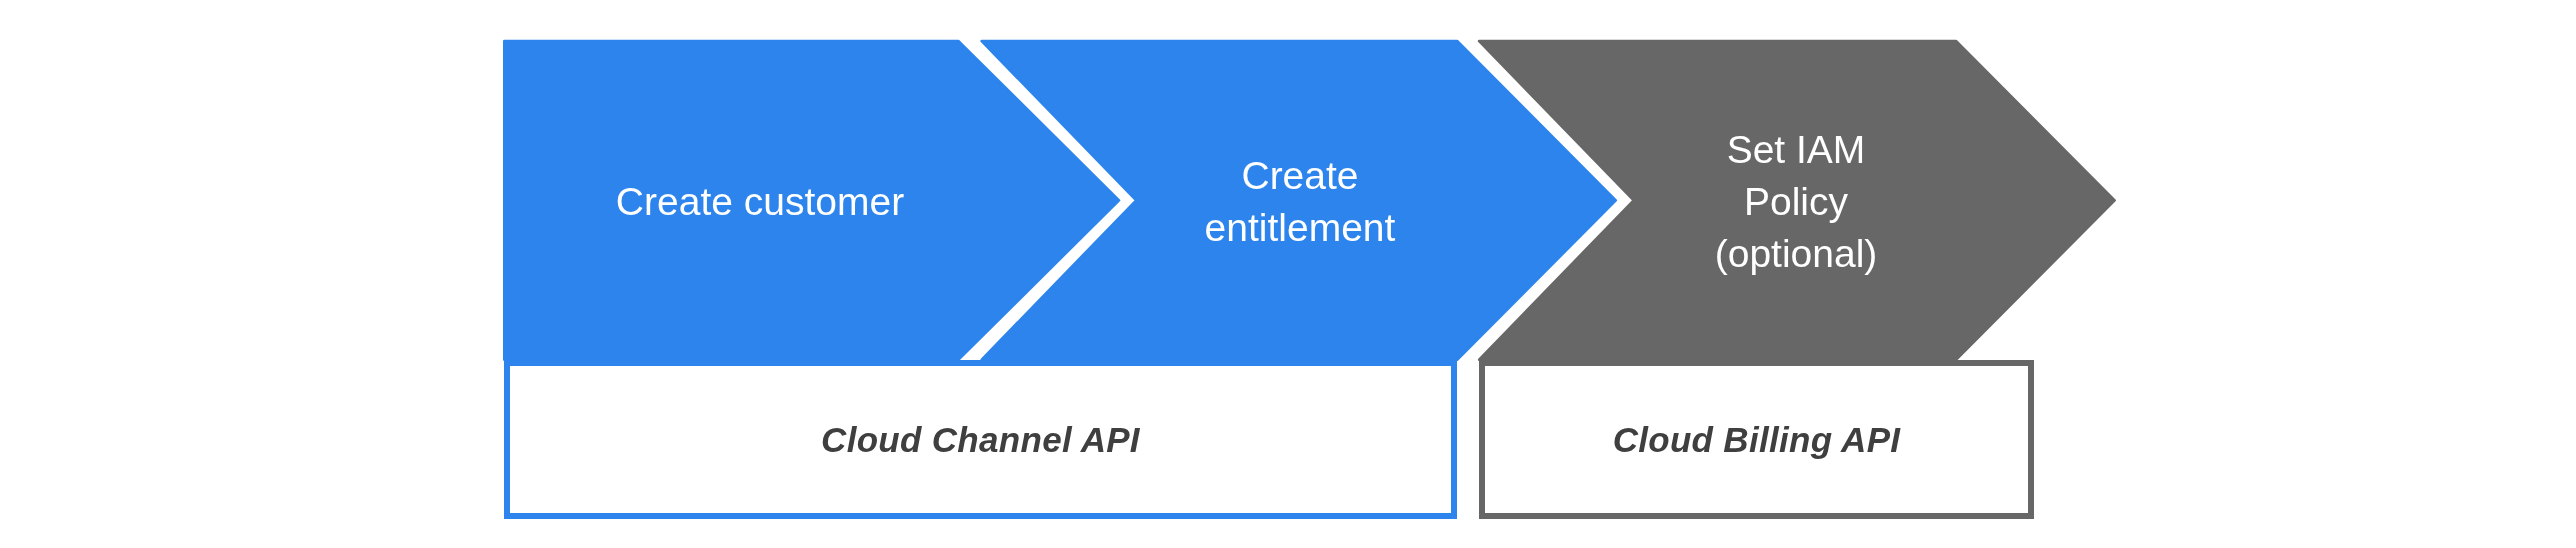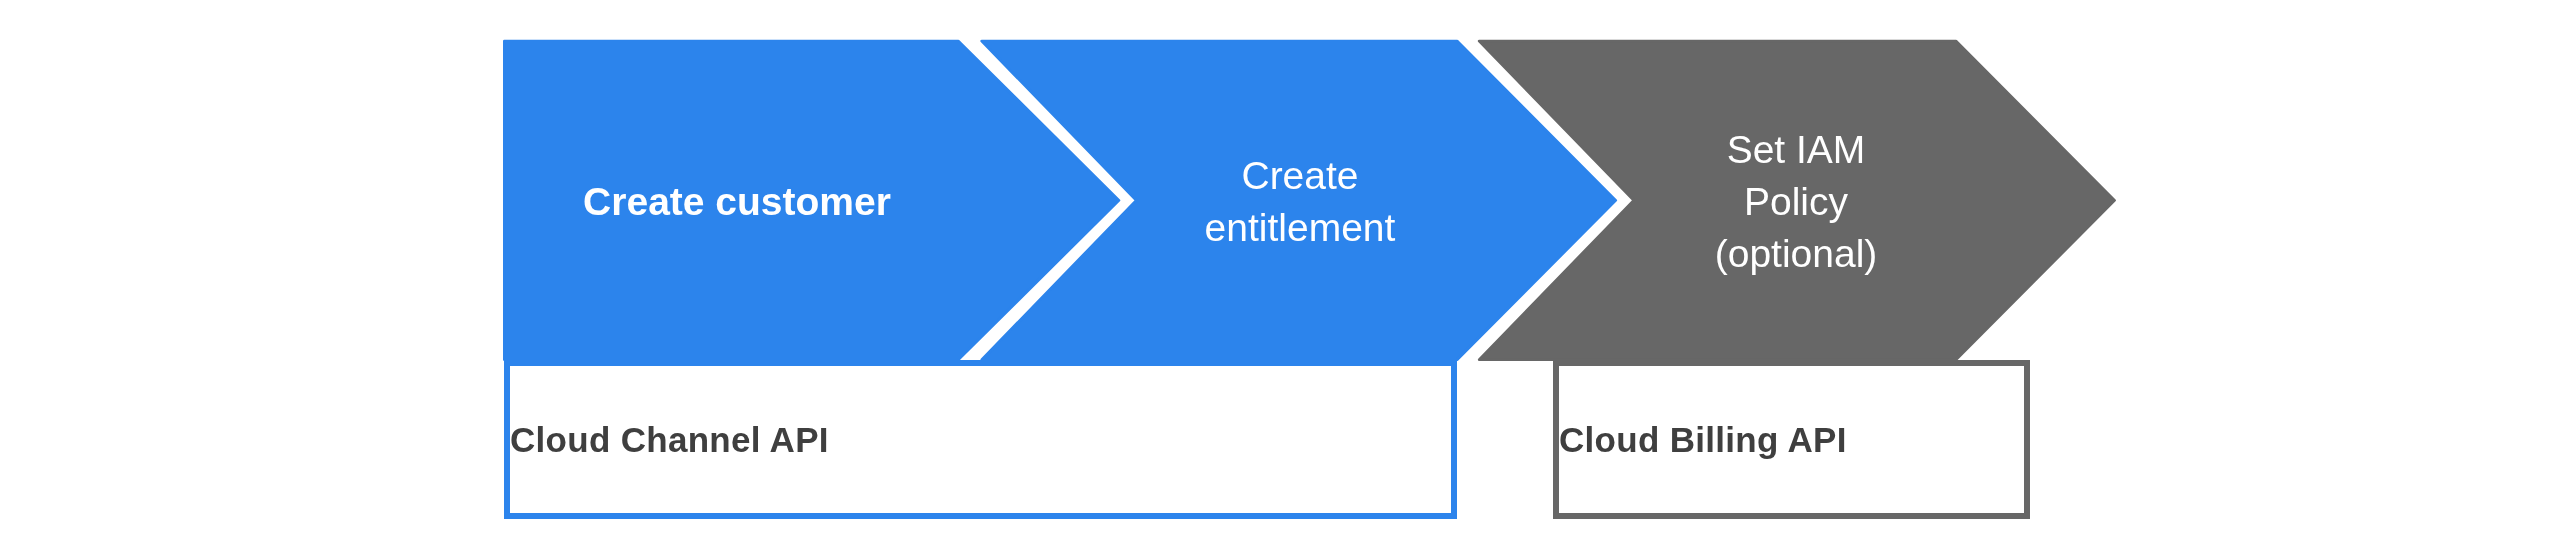--- a/index.html
+++ b/index.html
@@ -26,35 +26,37 @@
   .step-label {
     position: absolute;
     transform: translate(-50%, -50%);
     font-size: 39px;
     line-height: 52px;
     text-align: center;
     white-space: pre-line;
     letter-spacing: 0px;
     font-weight: 400;
   }
-  .step-label-1 { left: 737px; top: 202px; font-weight: bold; }
+  .step-label-1 { left: 760px; top: 202px; }
   .step-label-2 { left: 1300px; top: 202px; }
   .step-label-3 { left: 1796px; top: 202px; }
   .api-box {
     position: absolute;
     top: 360px;
     height: 159px;
     box-sizing: border-box;
     background: #FFFFFF;
     border: 6.2px solid;
     display: flex;
     align-items: center;
+    justify-content: center;
+    font-style: italic;
   }
   .api-box-1 { left: 504px;  width: 953px; }
-  .api-box-2 { left: 1553px; width: 477px; }
+  .api-box-2 { left: 1479px; width: 555px; }
   .api-label {
     font-size: 35px;
     font-weight: 700;
     letter-spacing: 0.3px;
     white-space: nowrap;
   }
 </style>
 </head>
 <body>
 

